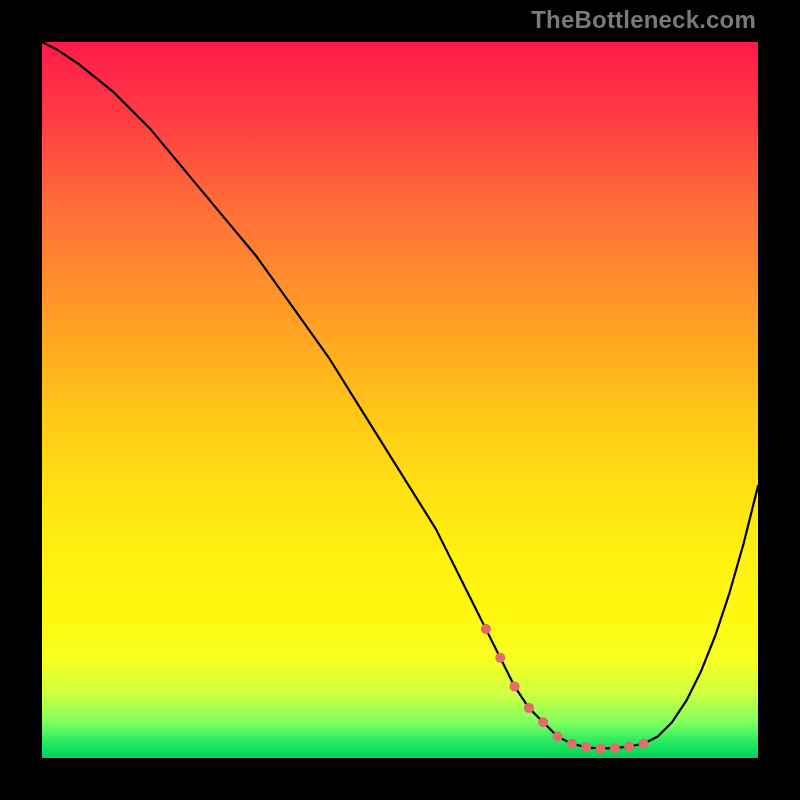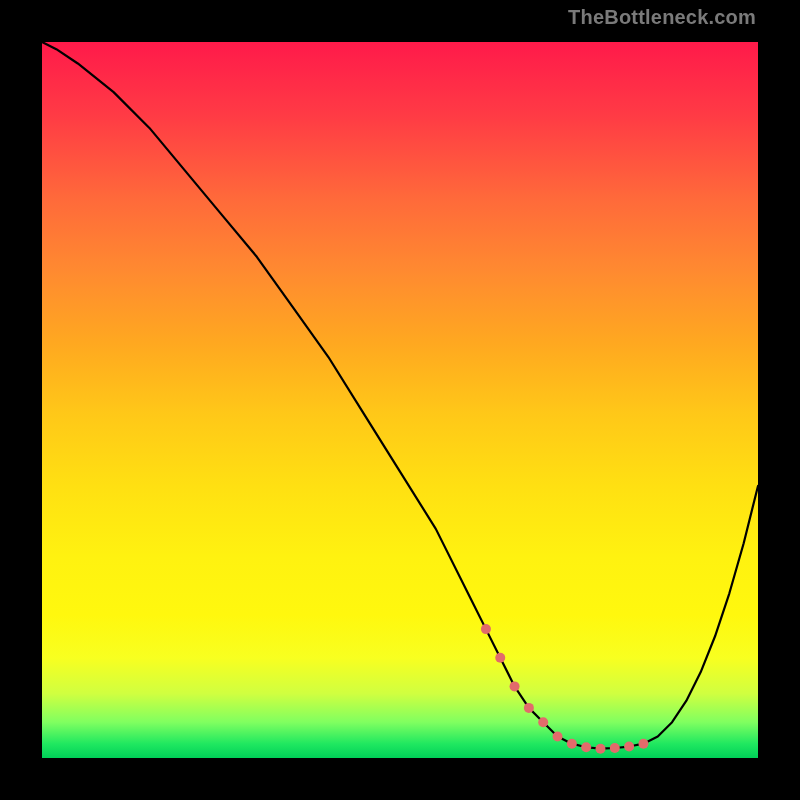--- a/index.html
+++ b/index.html
@@ -36,21 +36,21 @@
     position: absolute;
     left: 0; top: 0;
     width: 716px;
     height: 716px;
   }
   .watermark {
     position: absolute;
     top: 6px;
     right: 44px;
     font-family: Arial, Helvetica, sans-serif;
-    font-size: 20px;
+    font-size: 24px;
     font-weight: 600;
     color: #7a7a7a;
     letter-spacing: 0.2px;
   }
 </style>
 </head>
 <body>
 
 <div class="stage">
   <div class="plot">

